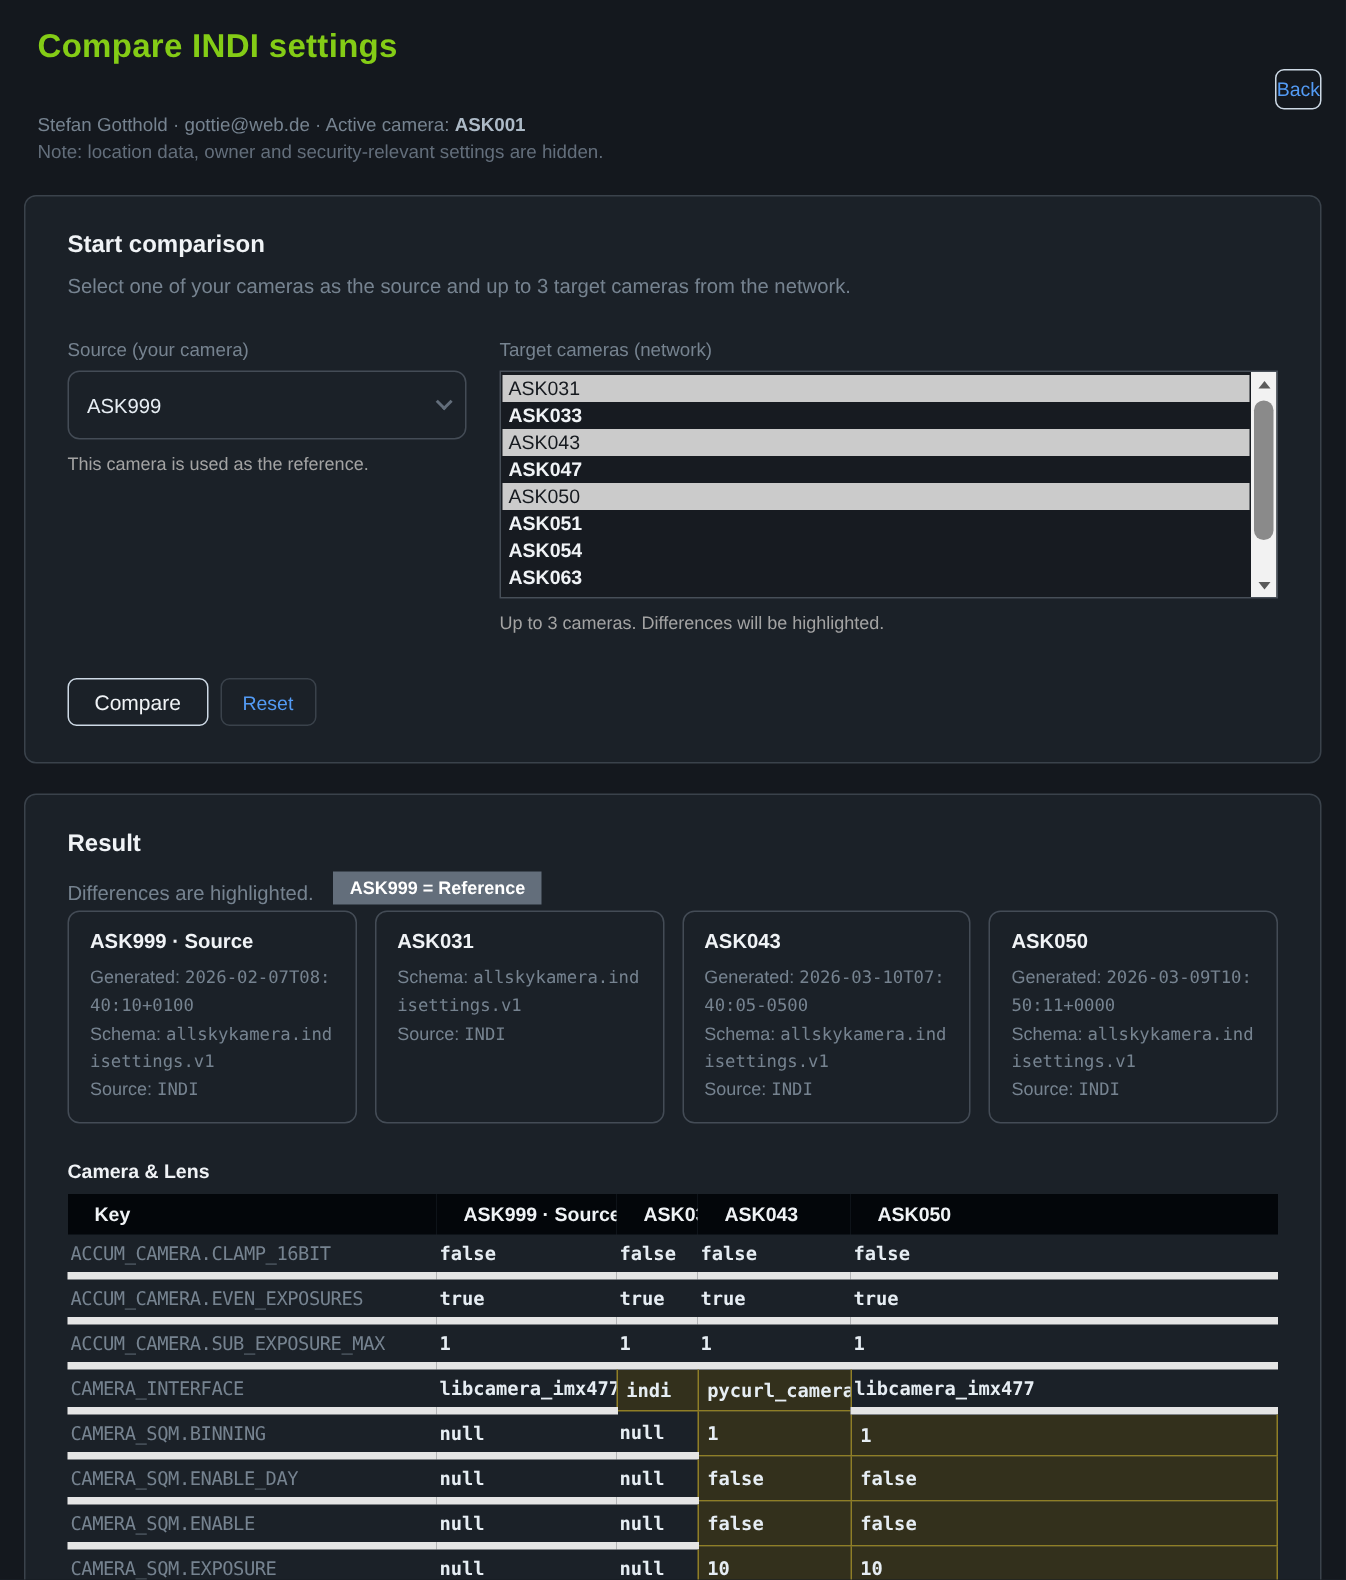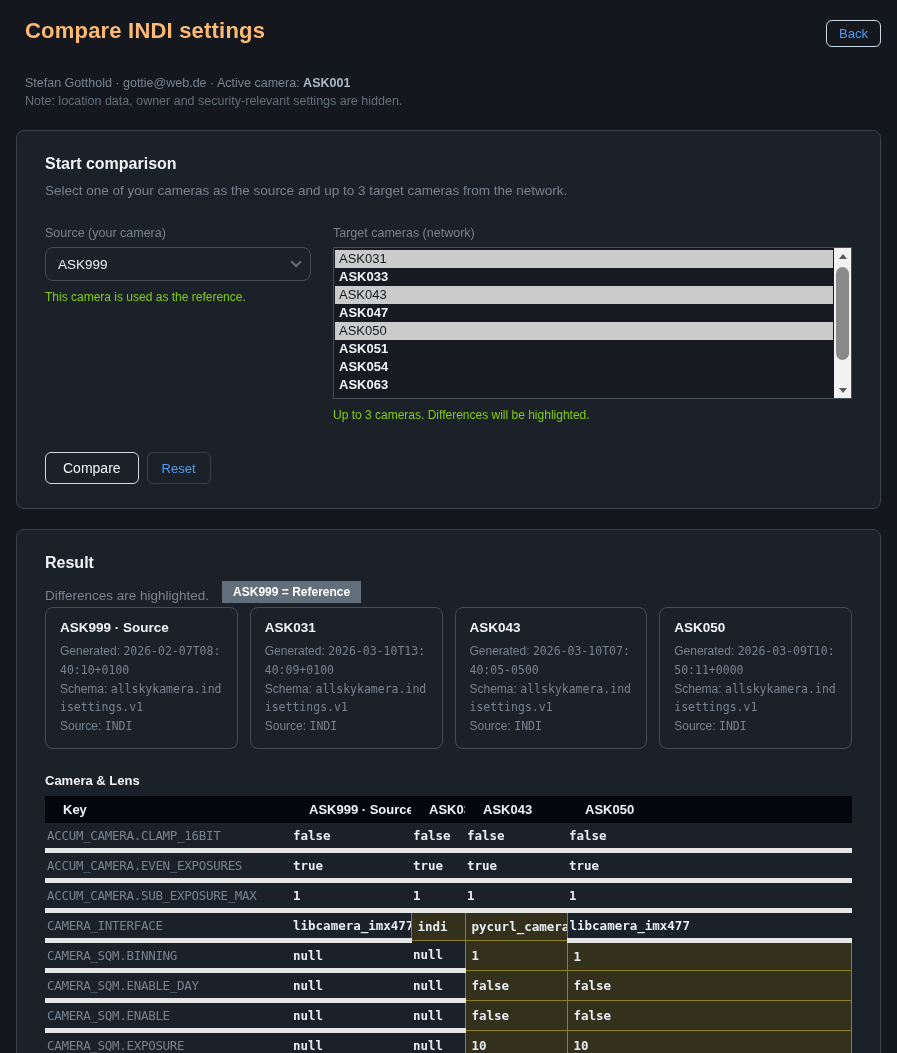--- a/index.html
+++ b/index.html
@@ -6,49 +6,49 @@
   html, body { width: 897px; height: 1053px; overflow: hidden; }
   body {
     background: #14181e;
     font-family: "Liberation Sans", sans-serif;
     color: #adbac7;
   }
   .page { position: relative; padding: 14px 16px 0 16px; }
 
   
   .hdr { margin-left: 9px; }
-  .hdr h1 { color: #fdba74; font-size: 22px; font-weight: bold; letter-spacing: .2px; margin: 4px 0 7px; }
+  .hdr h1 { color: #84cc16; font-size: 22px; font-weight: bold; letter-spacing: .2px; margin: 4px 0 7px; }
   .hdr .meta { font-size: 12.5px; color: #768390; margin-bottom: 4px; margin-top: 32px; }
   .hdr .meta b { color: #adbac7; }
   .hdr .note { font-size: 12.5px; color: #636e7b; }
   .back-btn {
-    position: absolute; top: 20px; right: 16px;
+    position: absolute; top: 46px; right: 16px;
     background: transparent; border: 1px solid #cdd9e5; border-radius: 6px;
     color: #539bf5; font-size: 13px; font-family: inherit;
-    padding: 5px 12px; cursor: pointer;
+    padding: 5px 0; cursor: pointer;
   }
 
   
   .card {
     border: 1px solid #3a424b; border-radius: 8px; background: #1b2128;
     margin: 0 0 20px 0; padding: 24px 28px;
   }
   .card h2 { color: #f0f3f6; font-size: 16px; font-weight: bold; margin-bottom: 10px; }
   .desc { font-size: 13.5px; color: #768390; margin-bottom: 28px; }
 
   
   .form-grid { display: grid; grid-template-columns: 266px 1fr; column-gap: 22px; }
   .field-label { font-size: 12.5px; color: #768390; margin-bottom: 7px; }
   .select-box {
-    height: 34px; border: 1px solid #444c56; border-radius: 8px; background: #1b2128;
+    height: 46px; border: 1px solid #444c56; border-radius: 8px; background: #1b2128;
     display: flex; align-items: center; justify-content: space-between;
     padding: 0 12px; color: #e6edf3; font-size: 13.5px; cursor: pointer;
   }
   .chevron { width: 8px; height: 8px; border-right: 2px solid #636e7b; border-bottom: 2px solid #636e7b; transform: rotate(45deg) translateY(-3px); }
-  .field-help { font-size: 12px; color: #84cc16; margin-top: 9px; }
+  .field-help { font-size: 12px; color: #a3a3a3; margin-top: 9px; }
 
   .listbox {
     position: relative; height: 152px; border: 1px solid #474f58; background: #171b21;
     overflow: hidden; padding: 2px 18px 0 1px;
   }
   .lb-opt { height: 18px; line-height: 18px; font-size: 13px; font-weight: bold; color: #f0f3f6; padding: 0 4px; cursor: pointer; white-space: nowrap; }
   .lb-opt.sel { background: #cbcbcb; color: #15191e; font-weight: normal; }
   .lb-scroll { position: absolute; top: 0; right: 0; bottom: 0; width: 17px; background: #f2f2f2; }
   .lb-arrow { position: absolute; left: 0; width: 17px; height: 16px; display: flex; align-items: center; justify-content: center; cursor: pointer; }
   .lb-arrow.up { top: 0; }
@@ -165,21 +165,20 @@
 
     <div class="info-cards">
       <div class="info-card">
         <div class="ic-title">ASK999 · Source</div>
         <div class="ic-line"><span>Generated:</span> <span class="mono">2026-02-07T08:40:10+0100</span></div>
         <div class="ic-line"><span>Schema:</span> <span class="mono">allskykamera.indisettings.v1</span></div>
         <div class="ic-line"><span>Source:</span> <span class="mono">INDI</span></div>
       </div>
       <div class="info-card">
         <div class="ic-title">ASK031</div>
-        <div class="ic-line"><span>Generated:</span> <span class="mono">2026-03-10T13:40:09+0100</span></div>
         <div class="ic-line"><span>Schema:</span> <span class="mono">allskykamera.indisettings.v1</span></div>
         <div class="ic-line"><span>Source:</span> <span class="mono">INDI</span></div>
       </div>
       <div class="info-card">
         <div class="ic-title">ASK043</div>
         <div class="ic-line"><span>Generated:</span> <span class="mono">2026-03-10T07:40:05-0500</span></div>
         <div class="ic-line"><span>Schema:</span> <span class="mono">allskykamera.indisettings.v1</span></div>
         <div class="ic-line"><span>Source:</span> <span class="mono">INDI</span></div>
       </div>
       <div class="info-card">

